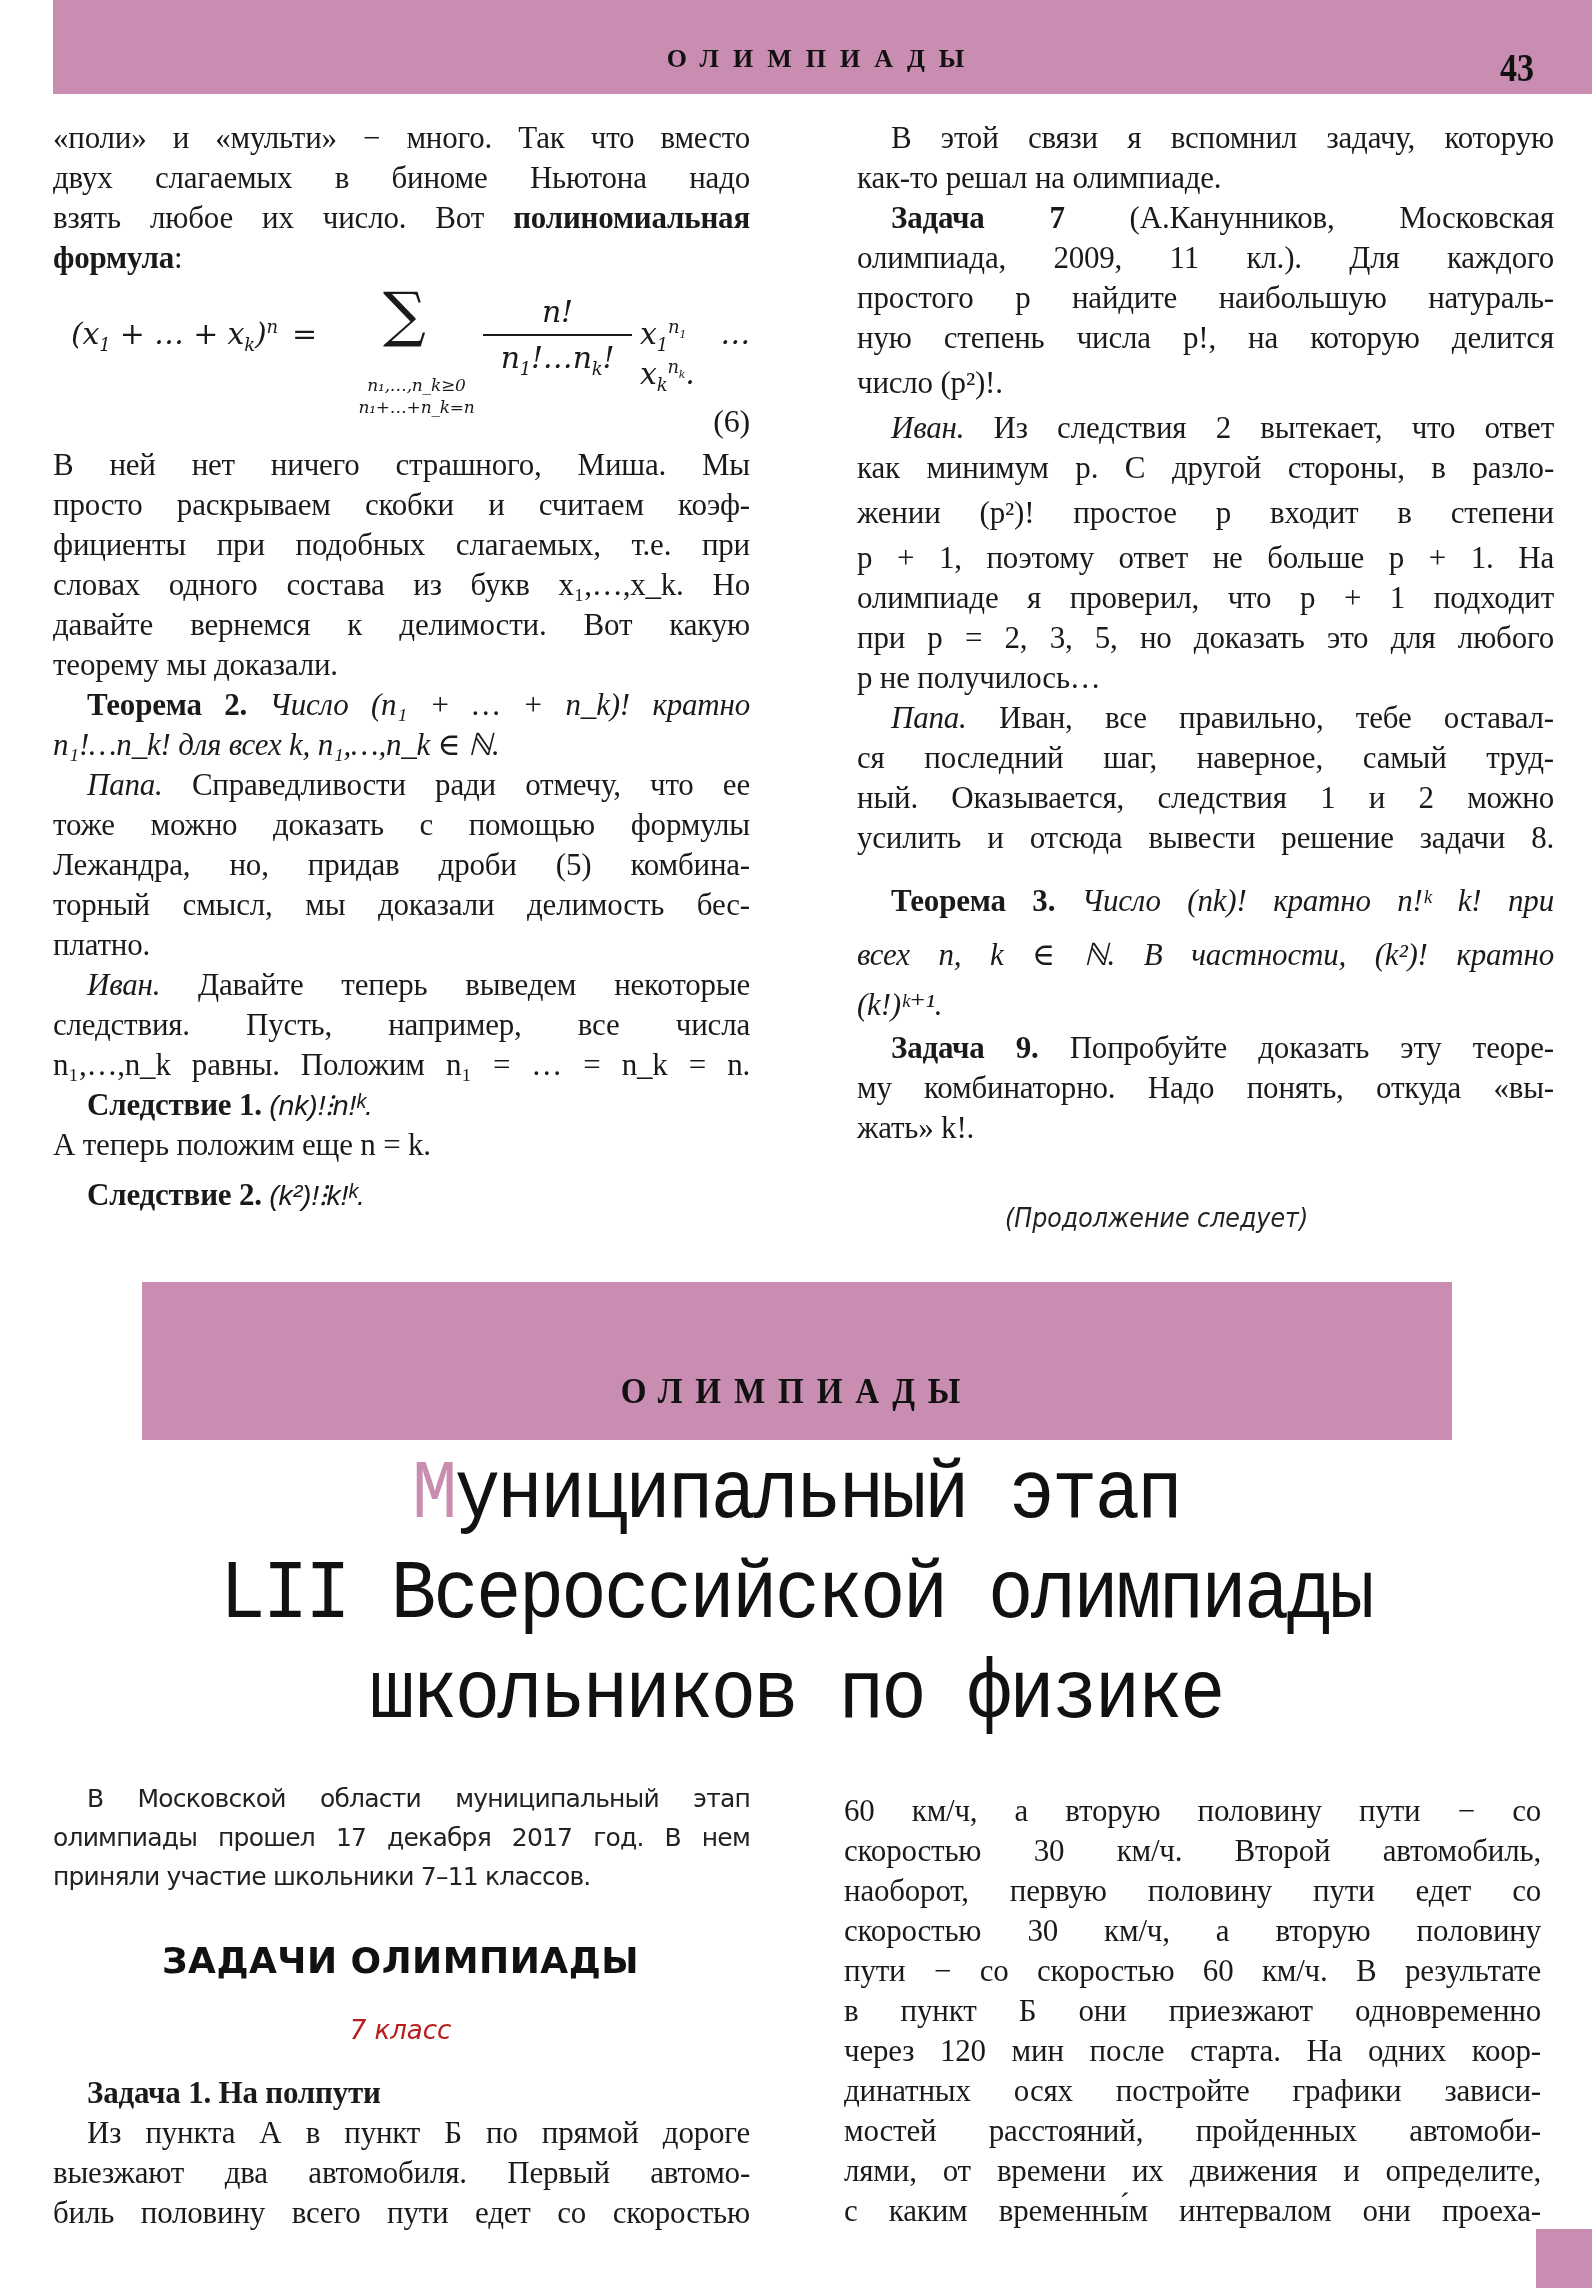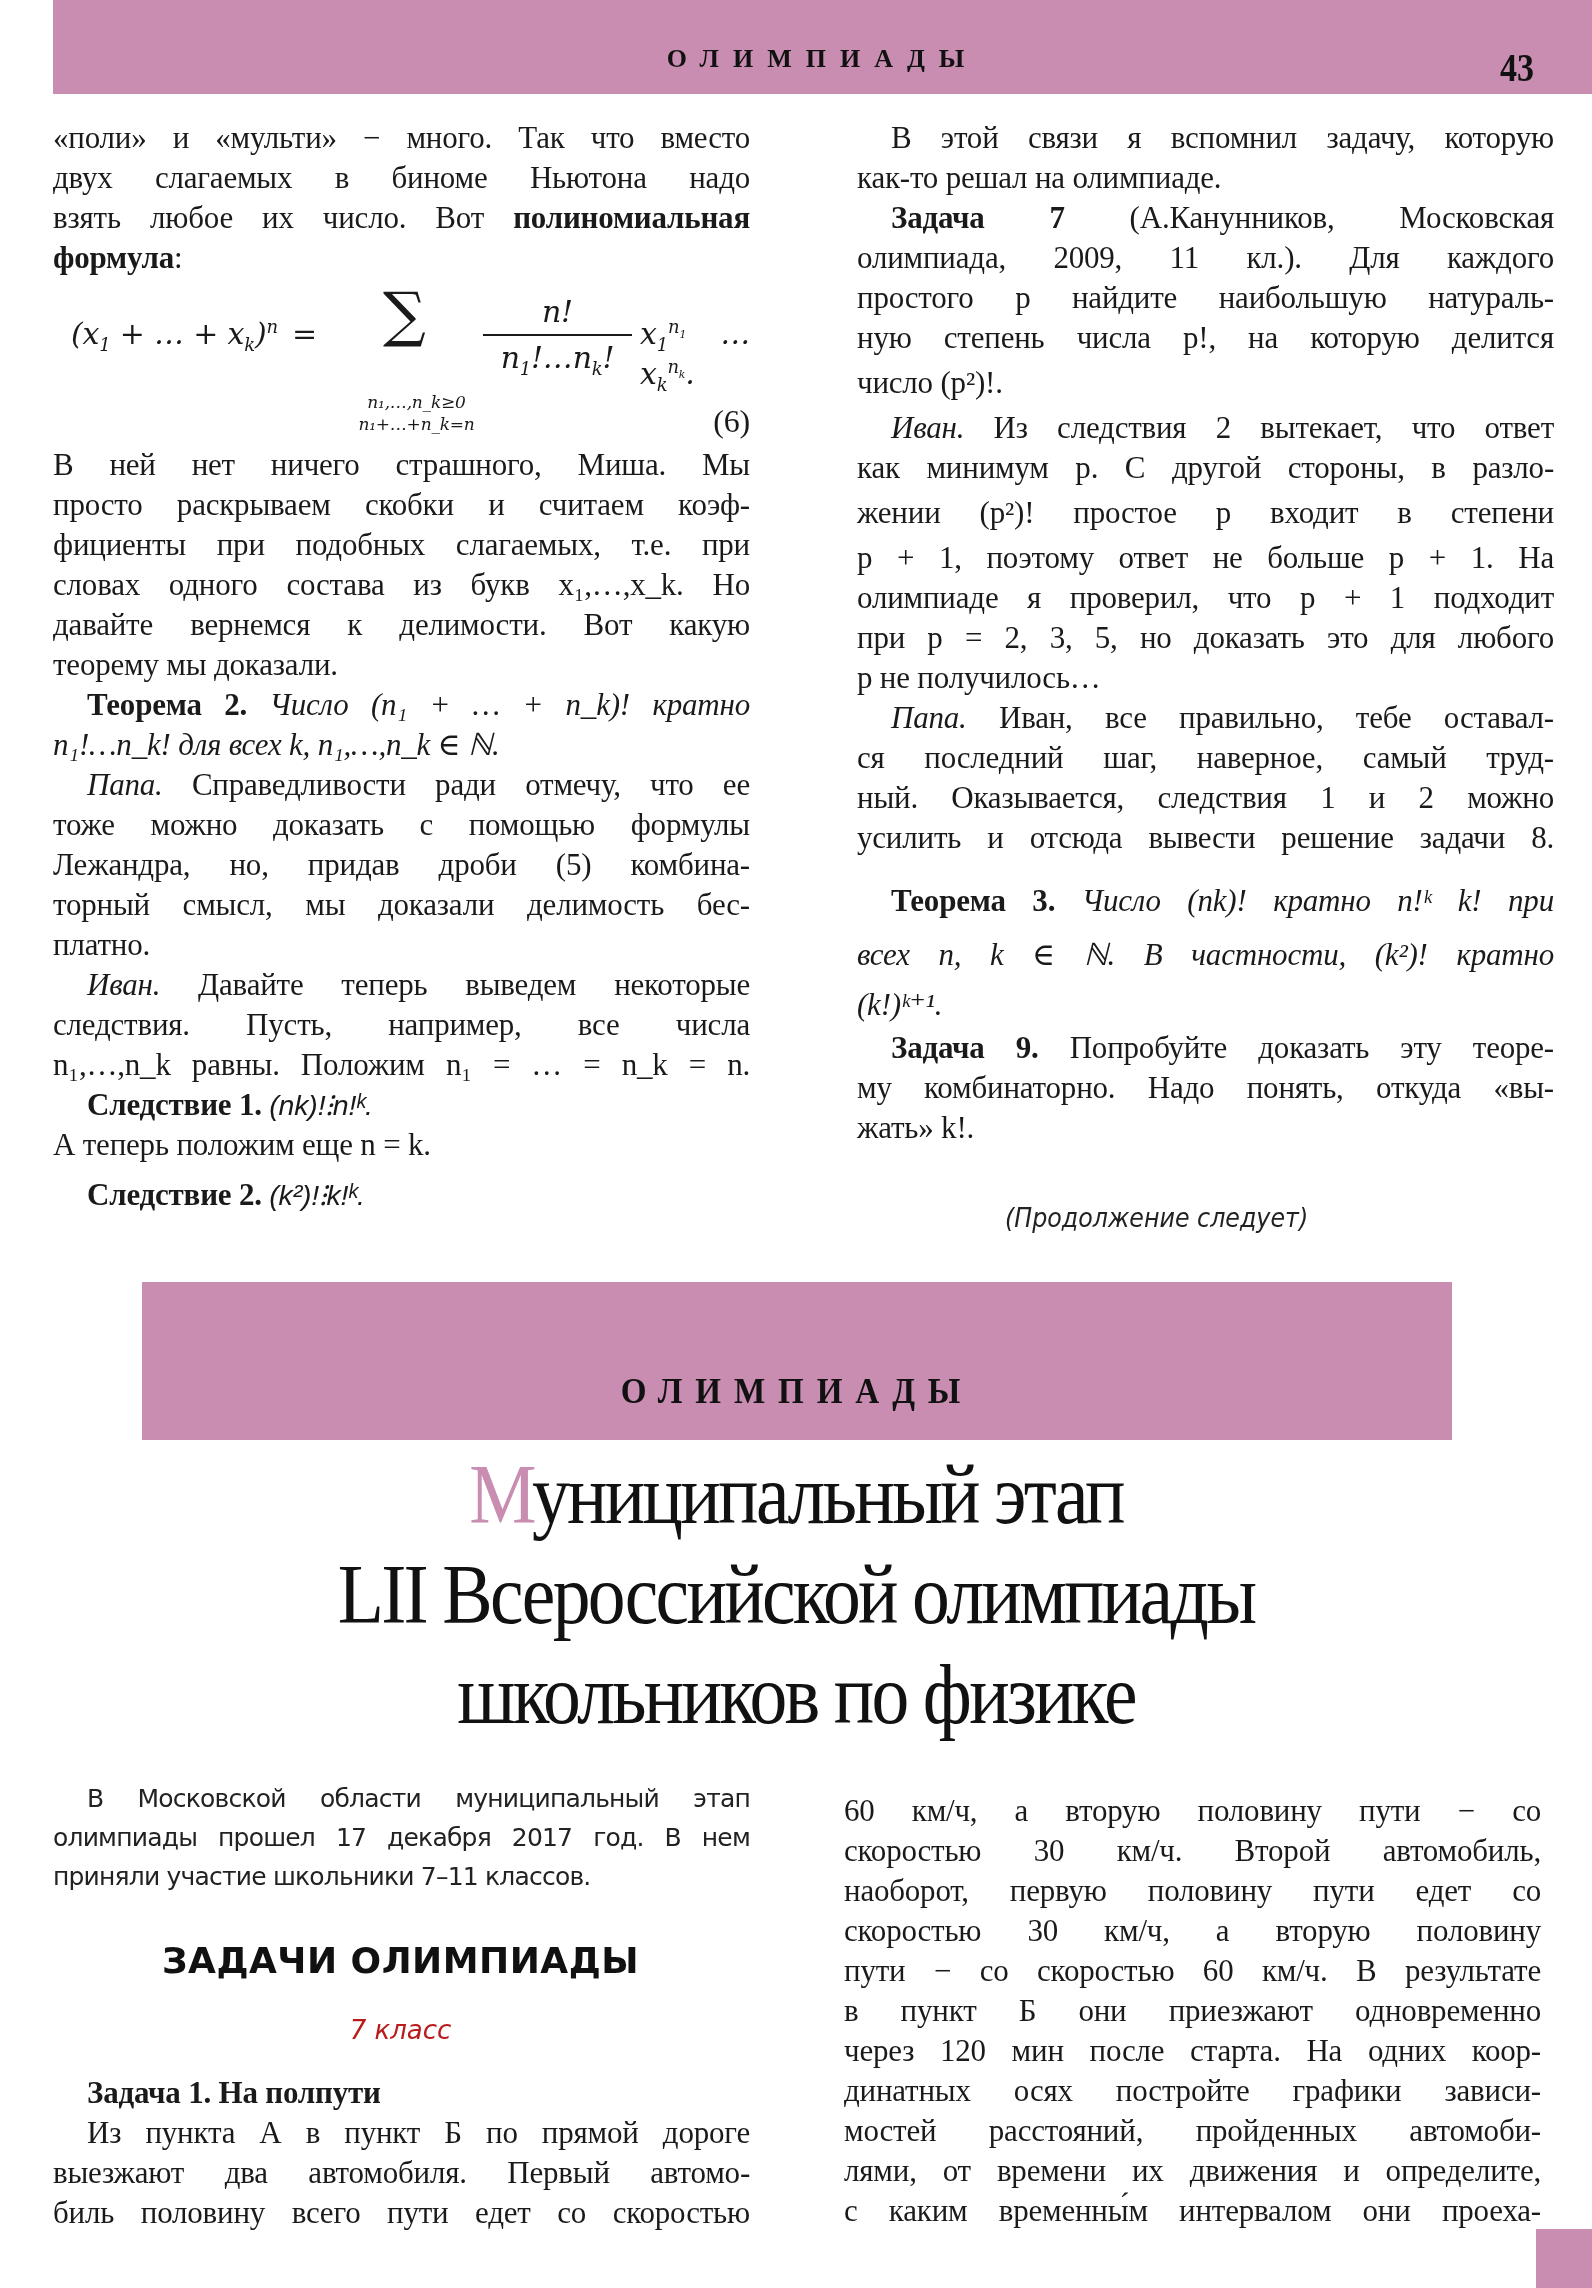--- a/index.html
+++ b/index.html
@@ -33,21 +33,21 @@
   .b { font-weight: bold; }
   .m { font-style: italic; font-family: Liberation Sans, sans-serif; font-size: 0.92em; }
   sup, sub { font-size: 0.6em; line-height: 0; }
   .formula {
     position: relative; height: 139px; margin: 14px 0 0 0;
     font-family: "DejaVu Serif", serif; font-size: 30px;
   }
   .formula .lhs { position: absolute; left: 18px; top: 22px; font-style: italic; }
   .formula .eq { position: absolute; left: 239px; top: 22px; }
   .formula .sigma { position: absolute; left: 330px; top: 2px; font-size: 60px; }
-  .formula .limits { position: absolute; left: 279px; top: 82px; font-size: 17px; font-style: italic; text-align: center; width: 169px; line-height: 22px; margin-top: 17px; }
+  .formula .limits { position: absolute; left: 279px; top: 82px; font-size: 17px; font-style: italic; text-align: center; width: 169px; line-height: 22px; }
   .formula .frac { position: absolute; left: 430px; top: 0; width: 149px; text-align: center; font-style: italic; }
   .formula .frac .num { border-bottom: 2px solid #1a1a1a; padding-bottom: 2px; }
   .formula .frac .den { padding-top: 2px; }
   .formula .tail { position: absolute; left: 587px; top: 22px; font-style: italic; }
   .formula .tag { position: absolute; right: 0; top: 109px; font-family: "Liberation Serif", serif; font-size: 32px; }
   .cont {
     position: absolute; left: 1005px; top: 1202px;
     font-family: "DejaVu Sans", sans-serif; font-style: italic;
     font-size: 27px; color: #222; transform: scaleX(0.88); transform-origin: left;
   }
@@ -55,21 +55,21 @@
     position: absolute; left: 142px; top: 1282px; width: 1310px; height: 158px;
     background: #c88db0;
   }
   .banner-mid .section {
     position: absolute; left: 0; right: 0; top: 88px; text-align: center;
     font-weight: bold; font-size: 36px; letter-spacing: 14px; color: #111;
     transform: scaleX(0.92);
   }
   .title {
     position: absolute; left: 0; width: 1592px; top: 1445px; text-align: center;
-    font-family: Liberation Serif, serif; font-weight: normal;
+    font-family: Liberation Mono, monospace; font-weight: normal;
     font-size: 84px; line-height: 100px; color: #111; letter-spacing: -3px;
   }
   .title .tl { display: block; transform: scaleX(0.9); }
   .title .accent { color: #c88db0; }
   .intro {
     position: absolute; left: 53px; top: 1779px; width: 697px;
     font-family: "DejaVu Sans", sans-serif; font-size: 25px; line-height: 39px;
     color: #222; letter-spacing: -0.8px;
   }
   .intro .line { display: block; text-align: justify; text-align-last: justify; white-space: nowrap; }

